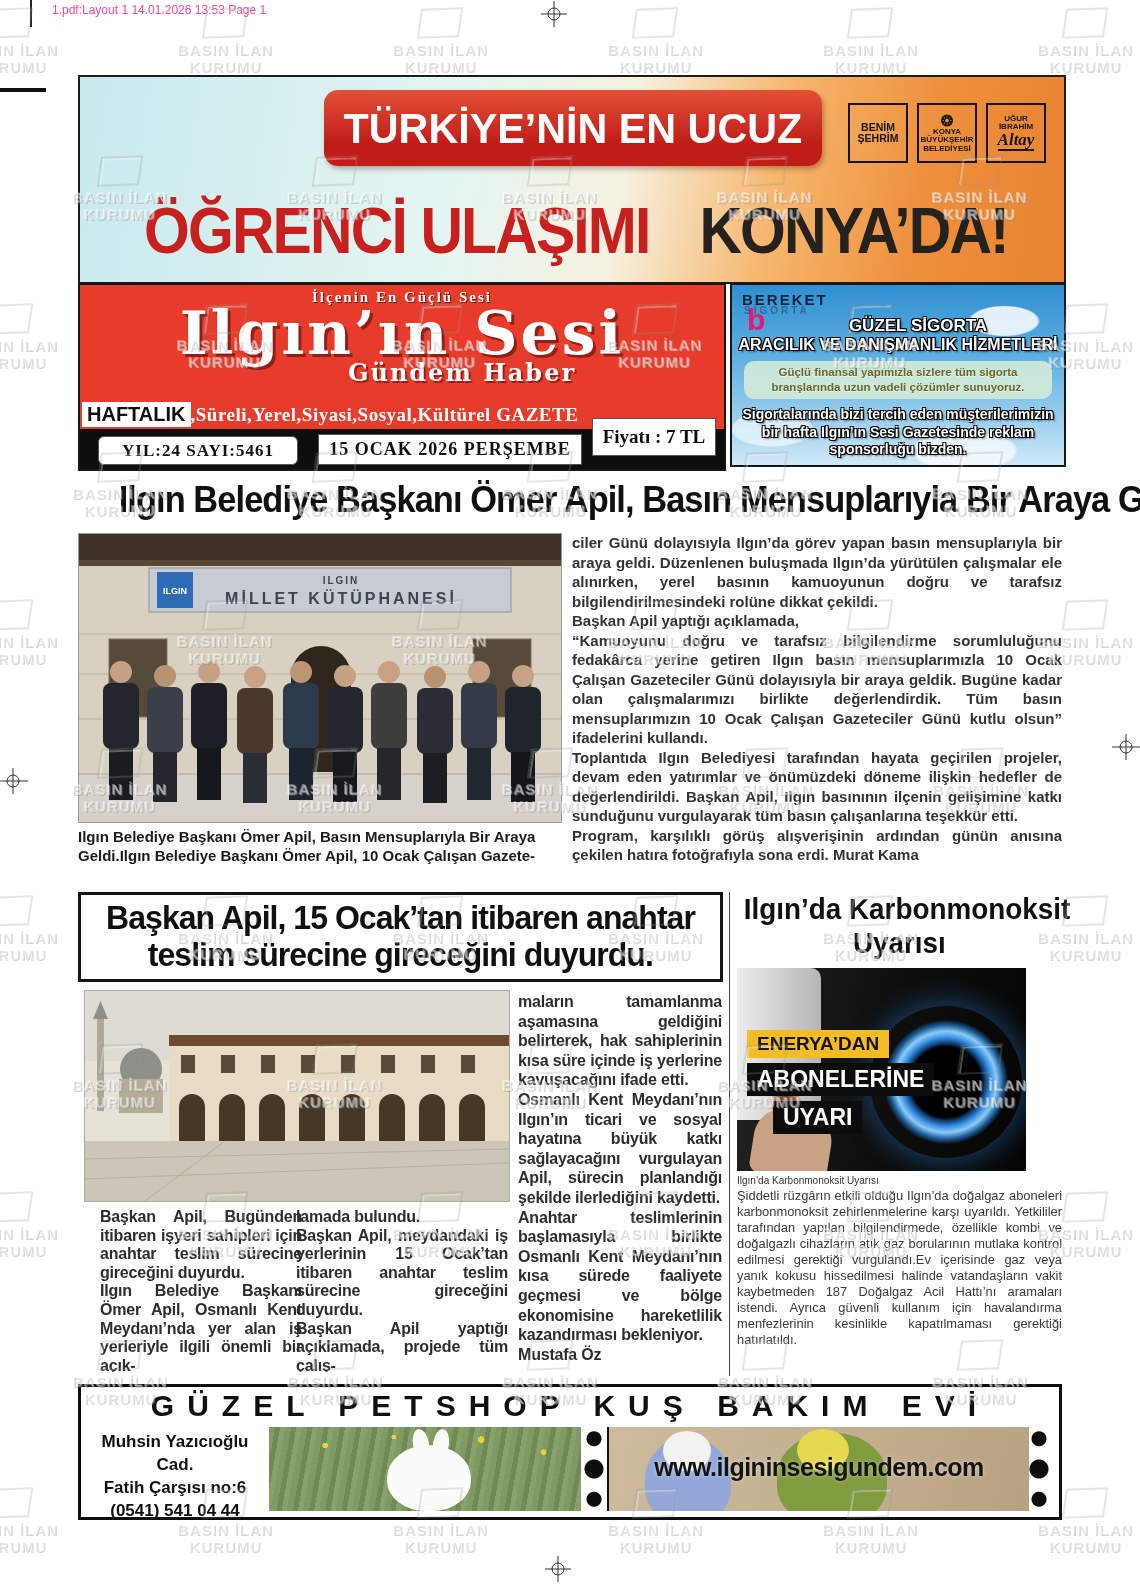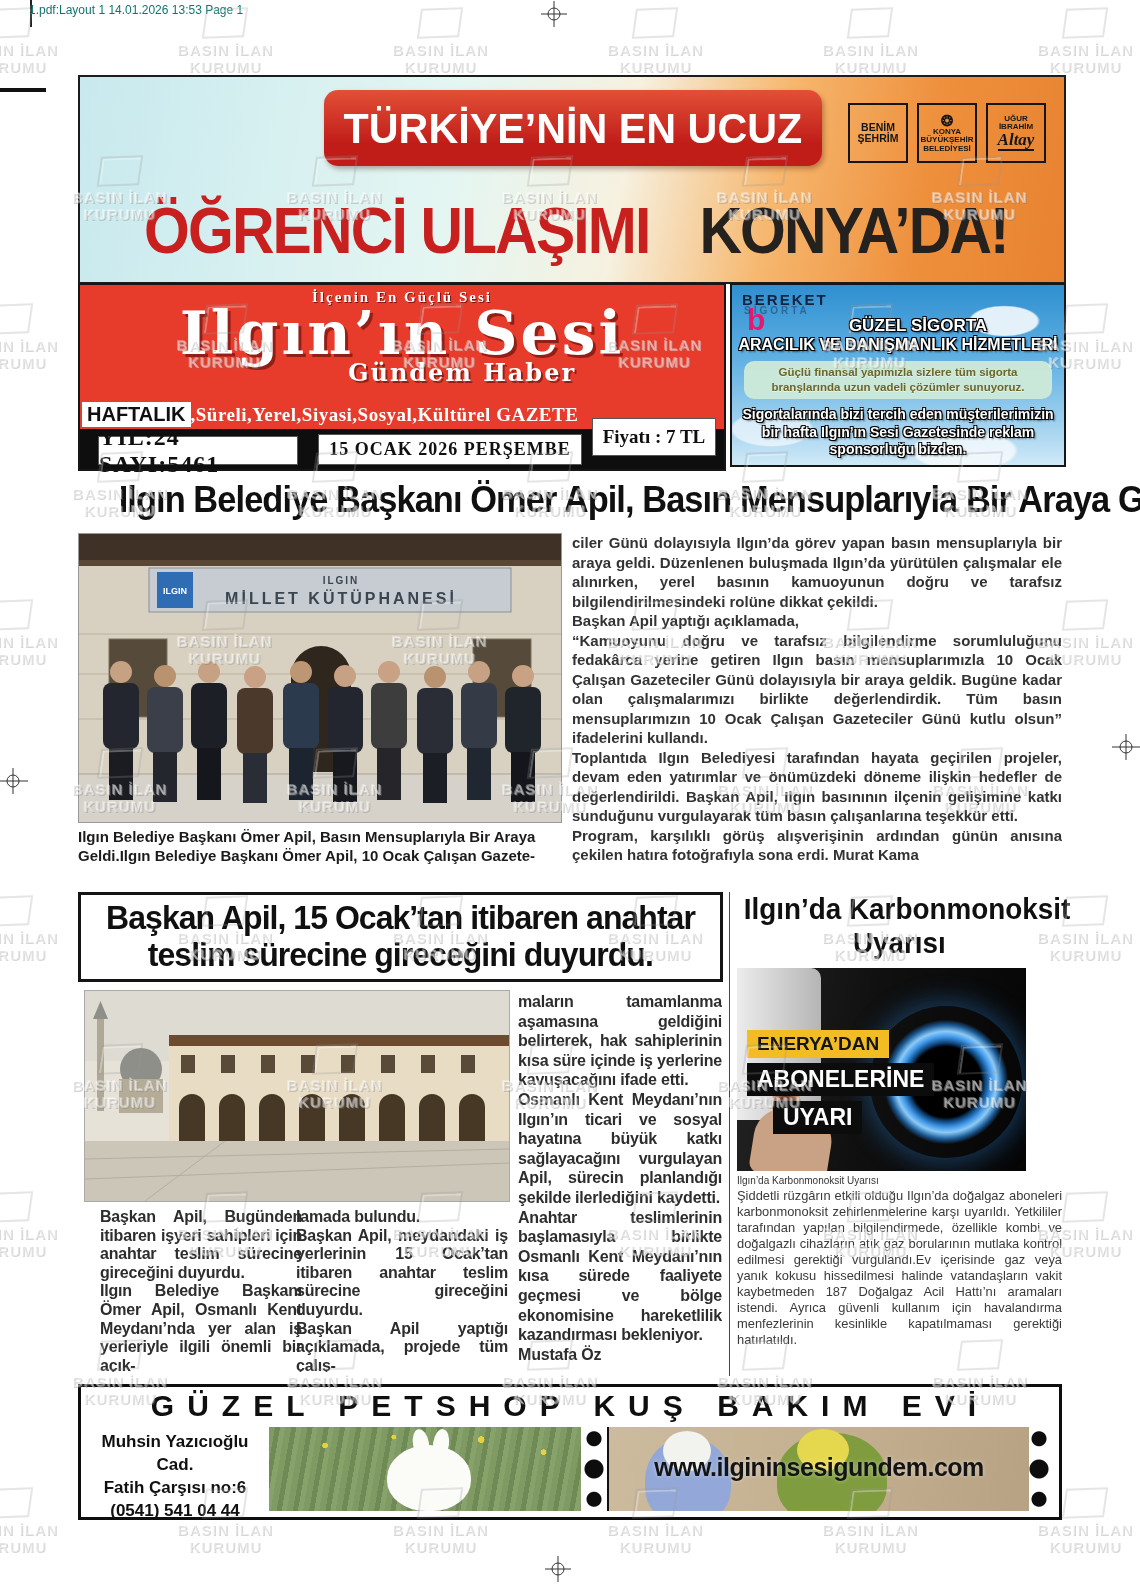--- a/index.html
+++ b/index.html
@@ -1,19 +1,19 @@
 <!DOCTYPE html>
 <html><head>
 <meta charset="utf-8">
 <style>
   html,body{margin:0;padding:0;background:#e8e8e8;}
   #page{position:relative;width:1140px;height:1586px;background:#ffffff;overflow:hidden;
         font-family:"Liberation Sans",sans-serif;margin:0 auto;}
   
-  .print-line{position:absolute;left:29px;top:3px;font-size:12px;color:#0f766e;z-index:5;text-align:center;}
+  .print-line{position:absolute;left:52px;top:3px;font-size:12px;color:#ec4899;z-index:5;text-align:center;}
   .tick-v{position:absolute;left:30px;top:0;width:1.5px;height:27px;background:#222;z-index:5;}
   .trim-h{position:absolute;left:0;top:88px;width:46px;height:4px;background:#111;z-index:5;}
   .regmark{position:absolute;z-index:60;}
   .regmark svg{display:block;}
   
   #watermark-layer{position:absolute;inset:0;z-index:50;pointer-events:none;overflow:hidden;}
   .wm{position:absolute;width:150px;text-align:center;font-weight:bold;font-size:15px;letter-spacing:1px;
       color:rgba(255,255,255,0.42);
       text-shadow:1px 1px 0 rgba(120,120,120,0.30),-1px -1px 0 rgba(255,255,255,0.35);}
   .wm-box{width:38px;height:26px;margin:0 auto 3px;border:2px solid rgba(150,150,150,0.25);
@@ -44,21 +44,21 @@
   .mast-title{text-align:center;color:#fff;font-family:"DejaVu Serif",serif;font-weight:bold;font-size:60px;
       line-height:.92;letter-spacing:3px;text-shadow:3px 3px 0 rgba(75,10,5,.55);}
   .mast-sub{text-align:center;color:#fff;font-family:"DejaVu Serif",serif;font-weight:bold;font-size:24px;
       line-height:1;padding-left:120px;letter-spacing:2px;text-shadow:2px 2px 0 rgba(75,10,5,.55);}
   .mast-strip{position:absolute;left:0;right:0;bottom:40px;height:29px;display:flex;align-items:center;}
   .strip-chip{background:#fff;color:#101010;font-size:20px;font-weight:800;padding:1px 5px;margin-left:2px;}
   .strip-rest{color:#fff;font-family:"Liberation Serif",serif;font-weight:700;font-size:19px;letter-spacing:.5px;white-space:nowrap;}
   .datebar{position:absolute;left:0;right:0;bottom:0;height:40px;background:#0e0e0e;}
   .datebox{position:absolute;background:#fff;border:1px solid #555;display:flex;align-items:center;justify-content:center;
       font-family:"Liberation Serif",serif;font-weight:700;color:#101010;}
-  .db-yil{left:18px;top:7px;width:198px;height:27px;font-size:24px;letter-spacing:1px;}
+  .db-yil{left:18px;top:7px;width:198px;height:27px;font-size:17px;letter-spacing:1px;border-radius:6px;}
   .db-date{left:238px;top:5px;width:262px;height:29px;font-size:18px;letter-spacing:1px;}
   .db-price{right:8px;top:-11px;width:122px;height:36px;font-size:19px;}
   
   #sigorta{position:absolute;left:652px;top:0;width:332px;height:180px;border:2px solid #161616;overflow:hidden;
       background:
         radial-gradient(60px 26px at 82% 20%,rgba(255,255,255,.85) 0 55%,rgba(255,255,255,0) 60%),
         radial-gradient(70px 30px at 12% 80%,rgba(255,255,255,.6) 0 55%,rgba(255,255,255,0) 60%),
         radial-gradient(90px 34px at 70% 92%,rgba(255,255,255,.7) 0 55%,rgba(255,255,255,0) 60%),
         linear-gradient(180deg,#2f8fd0 0%,#5fb0e2 40%,#9ccfee 75%,#cfe9f7 100%);}
   .s-brand{position:absolute;left:10px;top:6px;display:flex;align-items:flex-start;flex-direction:column;}

